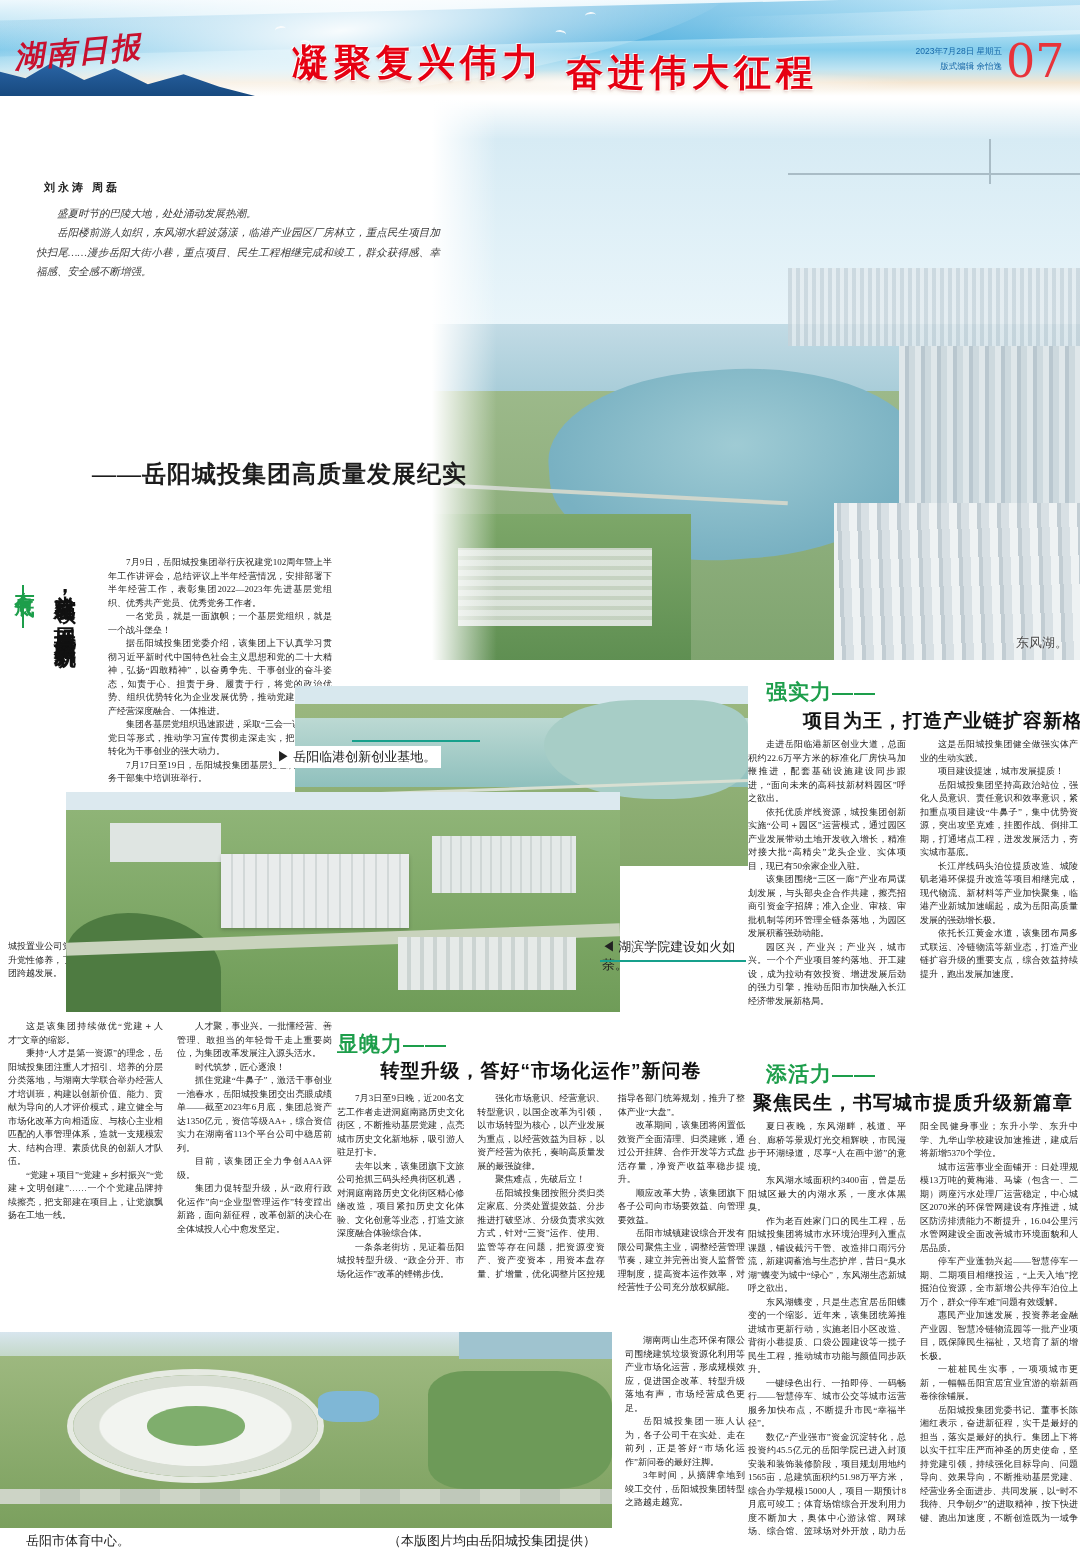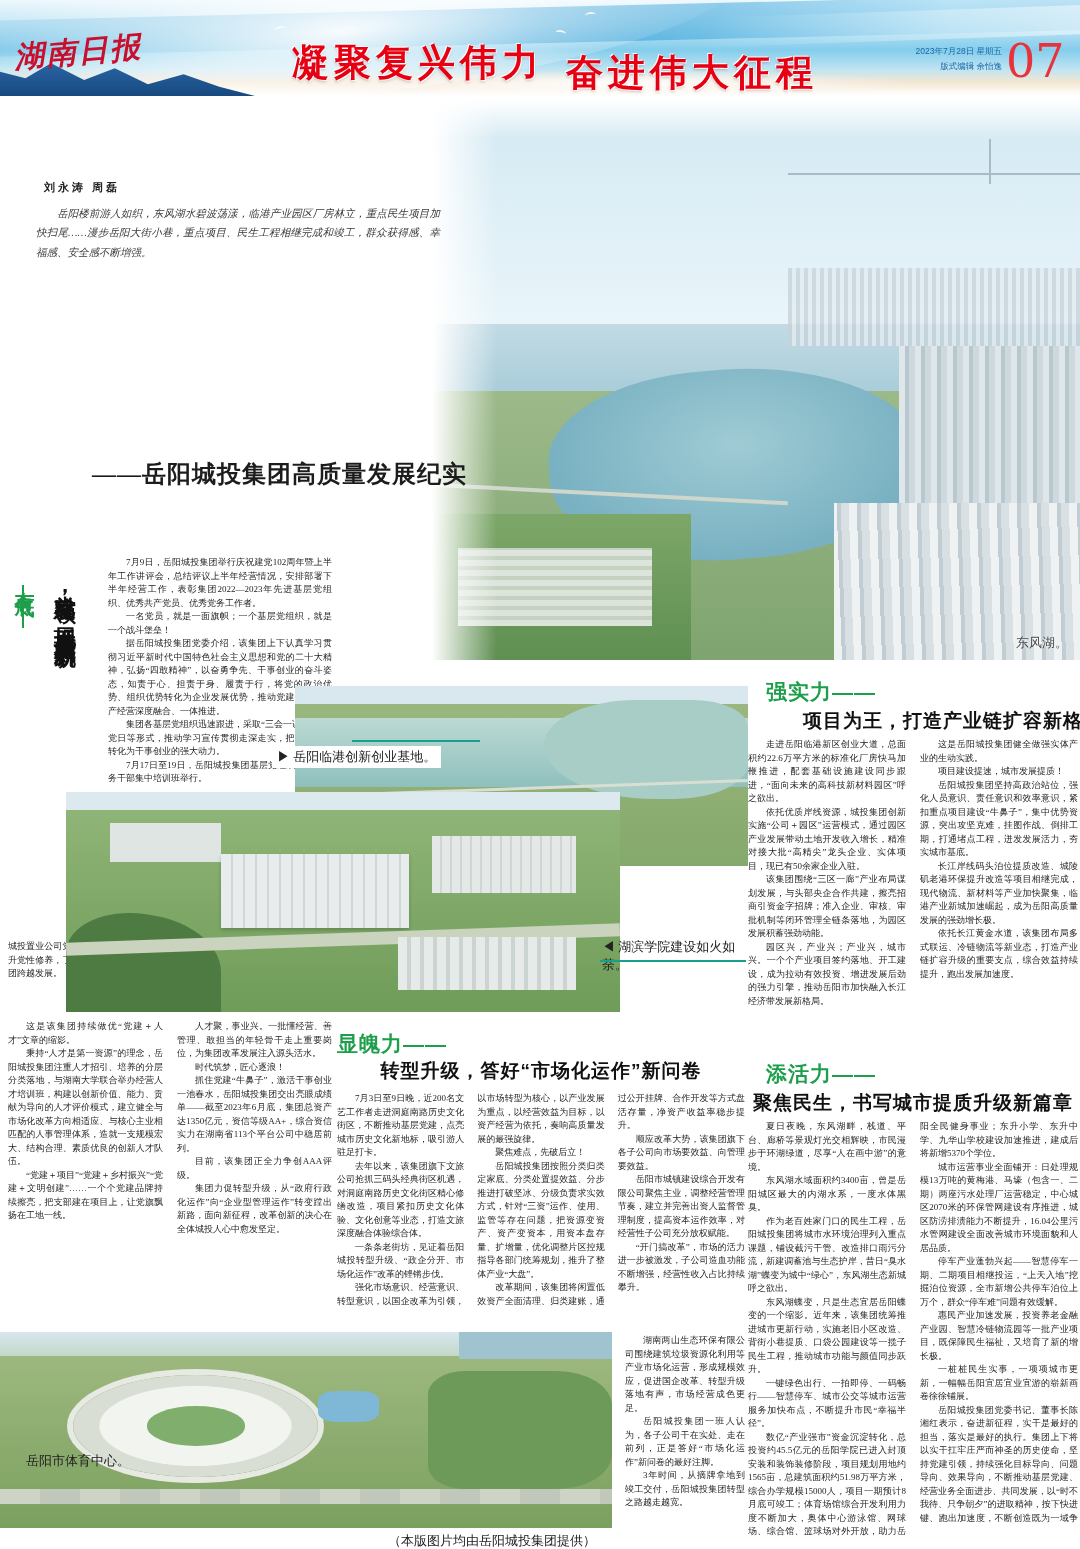--- a/index.html
+++ b/index.html
@@ -93,20 +93,21 @@
     <div style="left:62%;top:72%;width:38%;height:28%;background:repeating-linear-gradient(88deg,#eef2f3 0 8px,#c2cdd3 8px 12px,#d8e0e4 12px 20px);"></div>
     <div style="left:0;top:74%;width:40%;height:26%;background:linear-gradient(180deg,#7da769,#5f8f52);"></div>
     <div style="left:4%;top:80%;width:30%;height:14%;background:repeating-linear-gradient(0deg,#e8ece9 0 6px,#cfd8cc 6px 10px);opacity:.9;"></div>
     <div style="left:0;top:70%;width:55%;height:4px;background:#cfd6cc;transform:rotate(3deg);"></div>
     <div style="left:0;top:0;right:0;bottom:0;background:linear-gradient(90deg,#ffffff,rgba(255,255,255,0) 10%),linear-gradient(180deg,#ffffff,rgba(255,255,255,0) 7%);"></div>
     <div class="caption" style="position:absolute;right:12px;bottom:8px;color:#4a4a4a;text-shadow:0 0 3px #ffffff;">东风湖。</div>
   </div>
 
   <div class="abs byline">刘永涛 周磊</div>
   <div class="abs intro">
+      <p>盛夏时节的巴陵大地，处处涌动发展热潮。</p>
       <p>岳阳楼前游人如织，东风湖水碧波荡漾，临港产业园区厂房林立，重点民生项目加快扫尾……漫步岳阳大街小巷，重点项目、民生工程相继完成和竣工，群众获得感、幸福感、安全感不断增强。</p>
     </div>
   <div class="abs sub-title">——岳阳城投集团高质量发展纪实</div>
 
   <div class="abs vlabel" style="left:12px;top:576px;height:150px;">有底气——</div>
   <div class="abs vhead" style="left:50px;top:578px;height:372px;">党建引领，展现高质量发展新风貌</div>
   <div class="abs body-text" style="left:108px;top:556px;width:224px;height:378px;">
       <p>7月9日，岳阳城投集团举行庆祝建党102周年暨上半年工作讲评会，总结评议上半年经营情况，安排部署下半年经营工作，表彰集团2022—2023年先进基层党组织、优秀共产党员、优秀党务工作者。</p>
       <p>一名党员，就是一面旗帜；一个基层党组织，就是一个战斗堡垒！</p>
       <p>据岳阳城投集团党委介绍，该集团上下认真学习贯彻习近平新时代中国特色社会主义思想和党的二十大精神，弘扬“四敢精神”，以奋勇争先、干事创业的奋斗姿态，知责于心、担责于身、履责于行，将党的政治优势、组织优势转化为企业发展优势，推动党建工作与生产经营深度融合、一体推进。</p>
@@ -170,21 +171,20 @@
   <div class="abs body-text cols3" style="left:337px;top:1092px;width:408px;height:236px;">
       <p>7月3日至9日晚，近200名文艺工作者走进洞庭南路历史文化街区，不断推动基层党建，点亮城市历史文化新地标，吸引游人驻足打卡。</p>
       <p>去年以来，该集团旗下文旅公司抢抓三码头经典街区机遇，对洞庭南路历史文化街区精心修缮改造，项目紧扣历史文化体验、文化创意等业态，打造文旅深度融合体验综合体。</p>
       <p>一条条老街坊，见证着岳阳城投转型升级、“政企分开、市场化运作”改革的铿锵步伐。</p>
       <p>强化市场意识、经营意识、转型意识，以国企改革为引领，以市场转型为核心，以产业发展为重点，以经营效益为目标，以资产经营为依托，奏响高质量发展的最强旋律。</p>
       <p>聚焦难点，先破后立！</p>
       <p>岳阳城投集团按照分类归类定家底、分类处置提效益、分步推进打破坚冰、分级负责求实效方式，针对“三资”运作、使用、监管等存在问题，把资源变资产、资产变资本，用资本盘存量、扩增量，优化调整片区控规指导各部门统筹规划，推升了整体产业“大盘”。</p>
       <p>改革期间，该集团将闲置低效资产全面清理、归类建账，通过公开挂牌、合作开发等方式盘活存量，净资产收益率稳步提升。</p>
       <p>顺应改革大势，该集团旗下各子公司向市场要效益、向管理要效益。</p>
       <p>岳阳市城镇建设综合开发有限公司聚焦主业，调整经营管理节奏，建立并完善出资人监督管理制度，提高资本运作效率，对经营性子公司充分放权赋能。</p>
-      <p>“开门搞改革”，市场的活力进一步被激发，子公司造血功能不断增强，经营性收入占比持续攀升。</p>
     </div>
   <div class="abs body-text" style="left:625px;top:1334px;width:120px;height:200px;">
       <p>湖南两山生态环保有限公司围绕建筑垃圾资源化利用等产业市场化运营，形成规模效应，促进国企改革、转型升级落地有声，市场经营成色更足。</p>
       <p>岳阳城投集团一班人认为，各子公司干在实处、走在前列，正是答好“市场化运作”新问卷的最好注脚。</p>
       <p>3年时间，从摘牌拿地到竣工交付，岳阳城投集团转型之路越走越宽。</p>
     </div>
 
   <div class="abs slabel" style="left:766px;top:1060px;">添活力——</div>
   <div class="abs shead" style="left:748px;top:1090px;width:330px;">聚焦民生，书写城市提质升级新篇章</div>
   <div class="abs body-text cols2" style="left:748px;top:1120px;width:330px;height:424px;">
@@ -204,16 +204,16 @@
   <div class="ph" style="left:0;top:1332px;width:612px;height:196px;">
     <div style="left:0;top:0;right:0;height:12%;background:linear-gradient(#d8e6ee,#c4d8c9);"></div>
     <div style="left:0;top:12%;right:0;bottom:0;background:linear-gradient(180deg,#9db87f,#7ba05e);"></div>
     <div style="left:75%;top:0;width:25%;height:14%;background:#9fc3cf;"></div>
     <div style="left:70%;top:20%;width:30%;height:60%;background:#6d9a58;border-radius:20% 30% 30% 20%;"></div>
     <div style="left:12%;top:22%;width:40%;height:52%;border-radius:50%;background:radial-gradient(ellipse,#f2f4f0 55%,#d8ded3 56% 70%,#c2cdbb 71%);box-shadow:0 0 0 6px #e6eae2;"></div>
     <div style="left:24%;top:38%;width:16%;height:20%;background:#7fae6d;border-radius:50%;"></div>
     <div style="left:52%;top:30%;width:10%;height:16%;background:#7fb7d6;border-radius:30%;"></div>
     <div style="left:0;top:80%;right:0;height:8%;background:repeating-linear-gradient(90deg,#cdd4c6 0 40px,#bfc8ba 40px 80px);"></div>
   </div>
-  <div class="abs caption" style="left:26px;top:1452px;">岳阳市体育中心。</div>
+  <div class="abs caption" style="left:26px;top:1532px;">岳阳市体育中心。</div>
   <div class="abs caption" style="left:388px;top:1532px;">（本版图片均由岳阳城投集团提供）</div>
 
 </div>
 
 </body></html>

